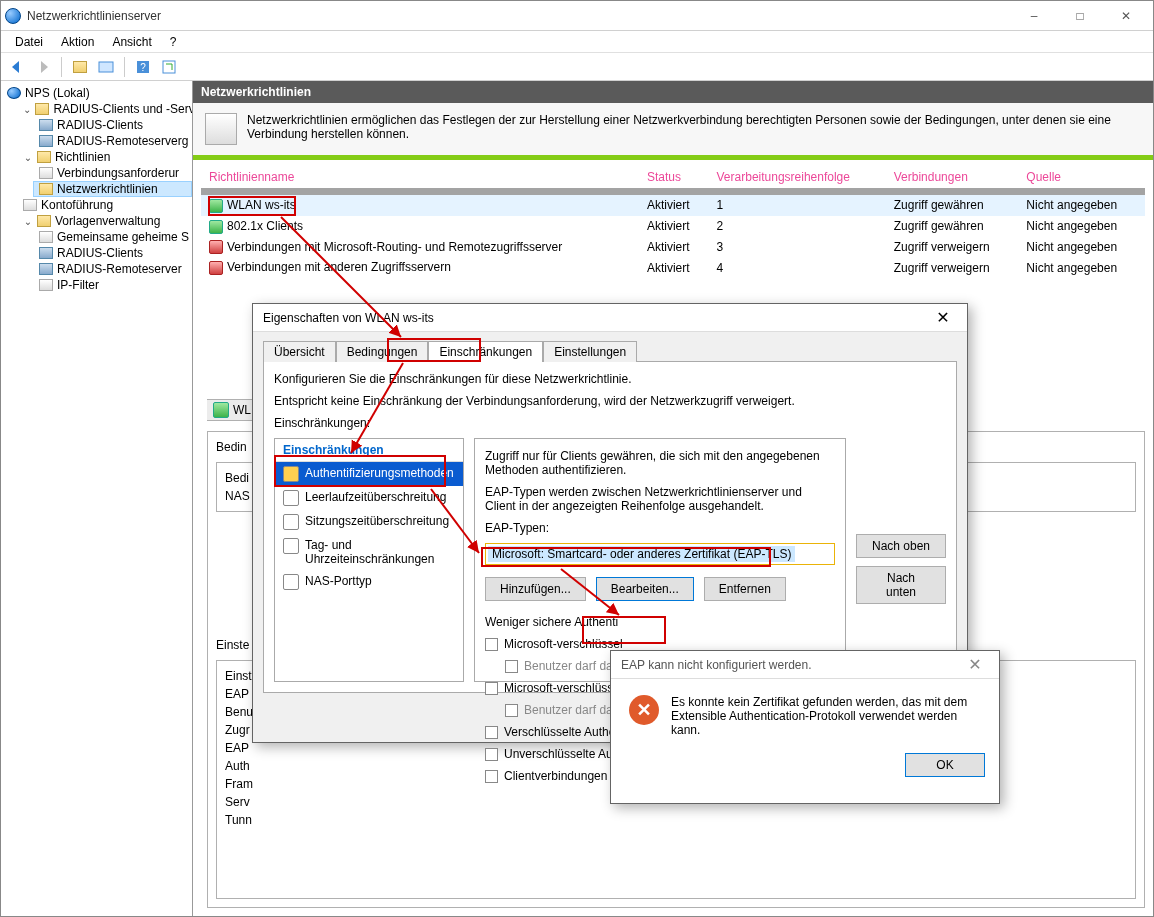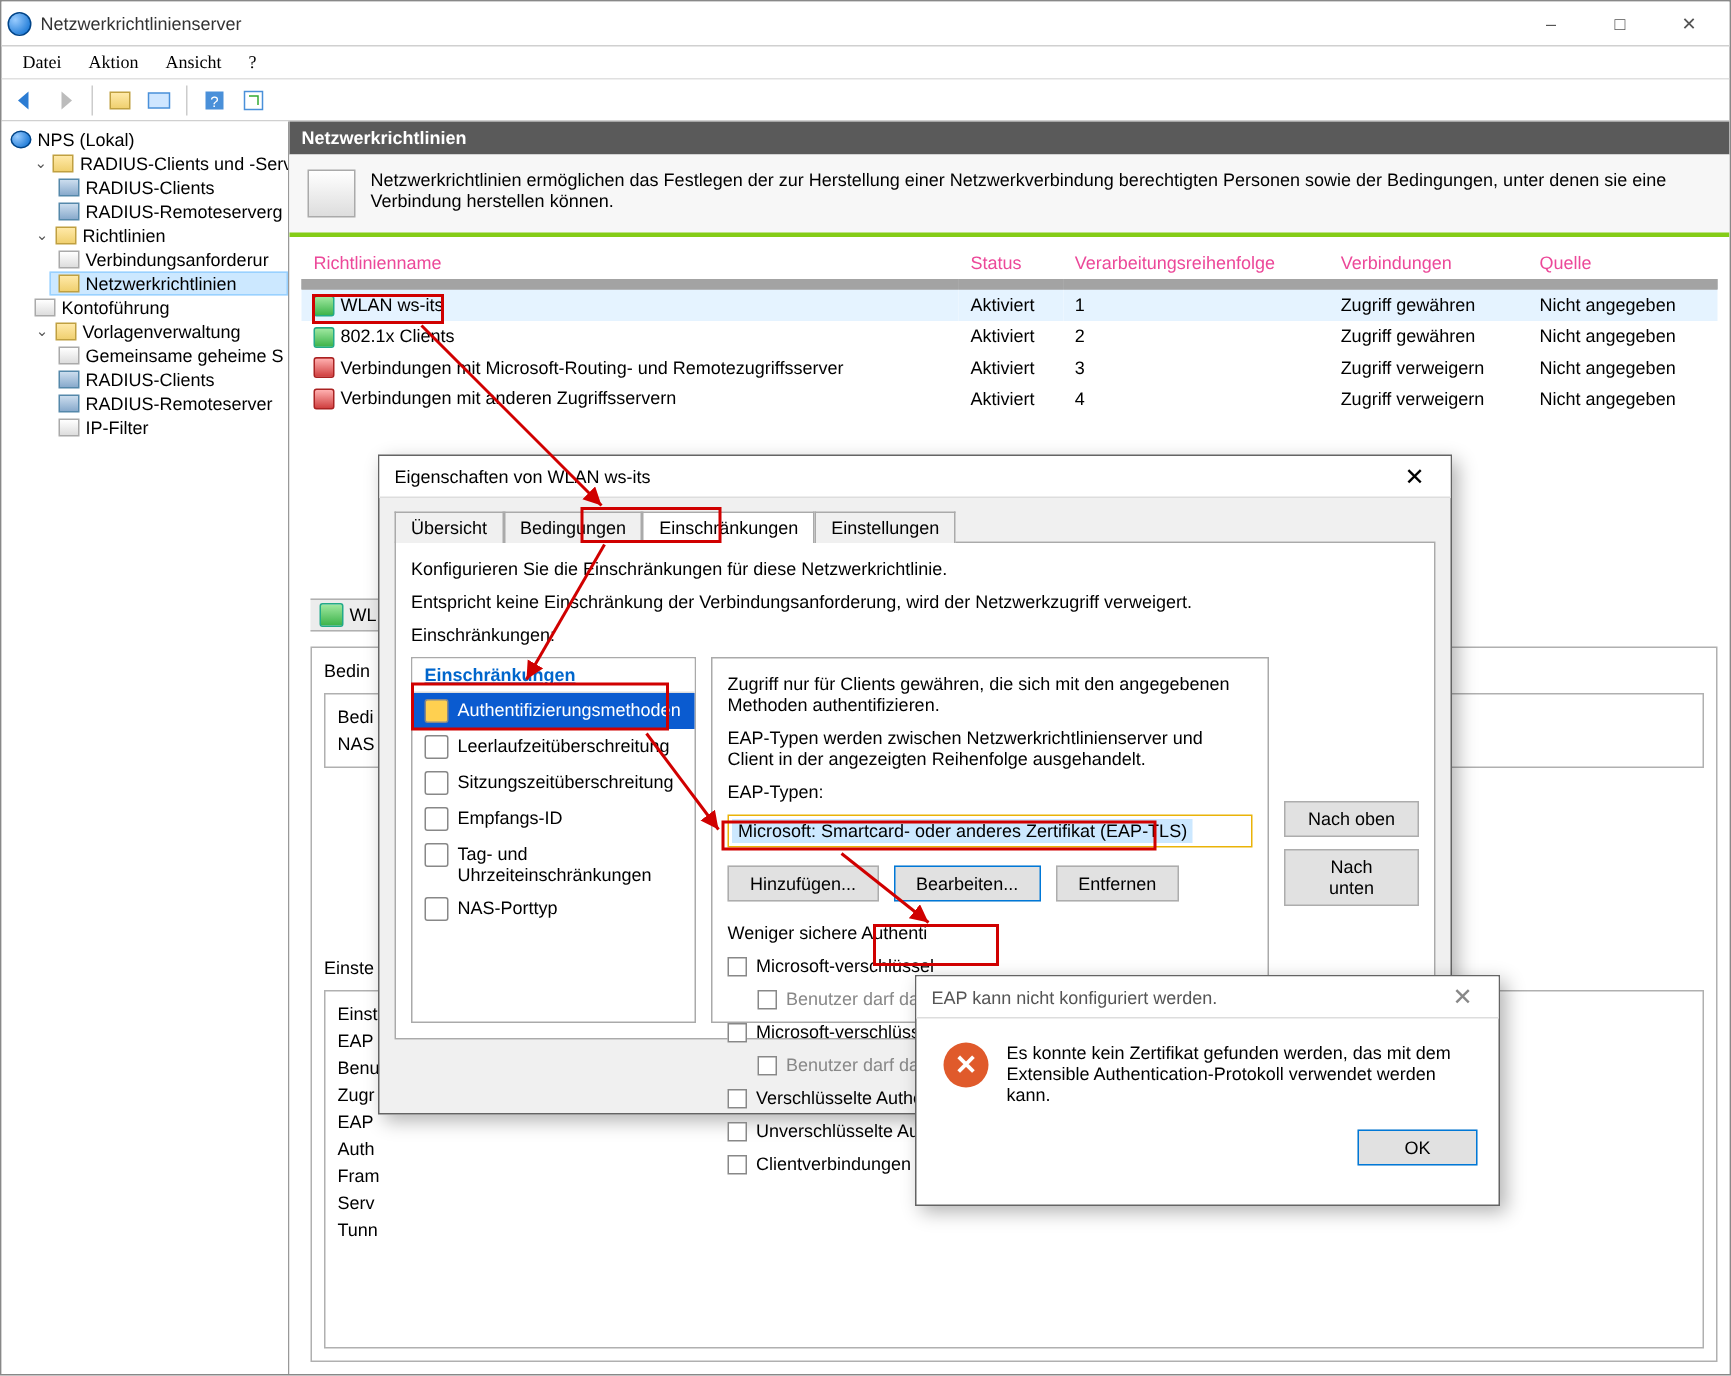--- a/index.html
+++ b/index.html
@@ -33,21 +33,21 @@
   }
   
   .menubar {
     height: 22px;
     display: flex;
     align-items: center;
     padding: 0 6px;
     gap: 2px;
     border-bottom: 1px solid #e0e0e0;
   }
-  .menubar .menu-item { padding: 2px 8px; font-family: Liberation Serif, serif; }
+  .menubar .menu-item { padding: 2px 8px; }
   
   .toolbar {
     height: 28px;
     display: flex;
     align-items: center;
     padding: 0 4px;
     gap: 2px;
     border-bottom: 1px solid #d0d0d0;
   }
   .toolbar .tb-btn {
@@ -86,21 +86,21 @@
   .doc-icon    { background: linear-gradient(#fff,#ddd); border:1px solid #aaa; }
   .globe-icon  { border-radius:50%; background: radial-gradient(circle at 30% 30%, #9cf, #06c); border:1px solid #048; }
   .twisty { width:10px; text-align:center; color:#555; font-size:10px; }
   
   .content-pane { flex:1; display:flex; flex-direction:column; background:#fff; position:relative; }
   .content-header {
     background: #5a5a5a; color:#fff; font-weight:bold;
     padding: 4px 8px;
   }
   .info-banner {
-    display:flex; gap:10px; padding:10px 12px; border-bottom:3px solid #84cc16;
+    display:flex; gap:10px; padding:10px 12px; border-bottom:5px solid #84cc16;
     background:#f7f7f7;
   }
   .info-banner .ico { width:32px;height:32px;flex-shrink:0;background:linear-gradient(#fff,#ddd);border:1px solid #aaa; }
   
   .policy-list { padding: 6px 8px; }
   .policy-list table { width:100%; border-collapse: collapse; font-size:12px; }
   .policy-list th {
     text-align:left; font-weight:normal; color:#ec4899;
     border-bottom:7px solid #a3a3a3; padding:4px 8px;
     background:#fff;
@@ -417,24 +417,20 @@
         <div class="item">
             <span class="ci"></span>
             <span>Leerlaufzeitüberschreitung</span>
           </div>
         <div class="item">
             <span class="ci"></span>
             <span>Sitzungszeitüberschreitung</span>
           </div>
         <div class="item">
             <span class="ci"></span>
-            <span>Empfangs-ID</span>
-          </div>
-        <div class="item">
-            <span class="ci"></span>
             <span>Tag- und Uhrzeiteinschränkungen</span>
           </div>
         <div class="item">
             <span class="ci"></span>
             <span>NAS-Porttyp</span>
           </div>
       </div>
       <div style="flex:1;display:flex;gap:10px;">
         <div class="cons-detail">
           <div>Zugriff nur für Clients gewähren, die sich mit den angegebenen Methoden authentifizieren.</div>

